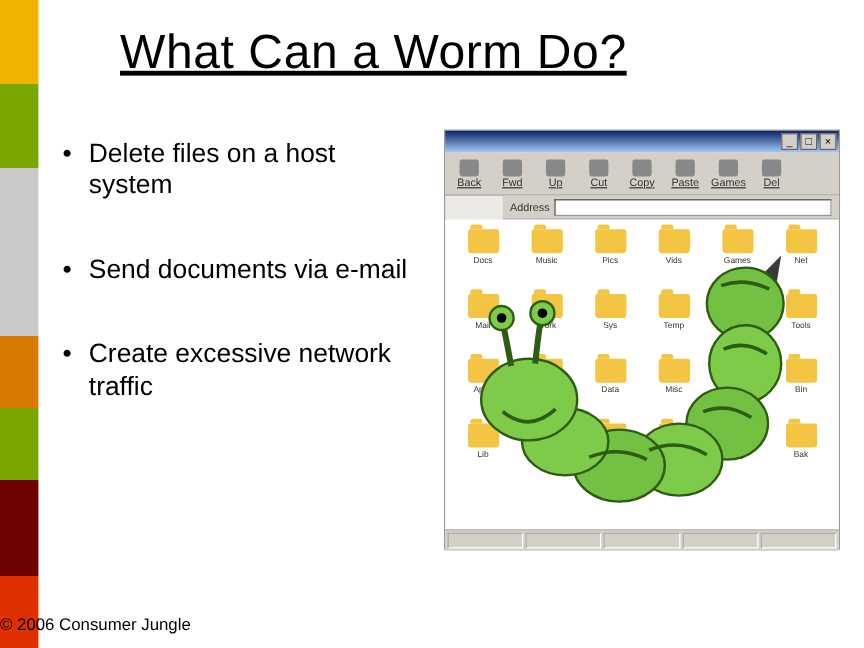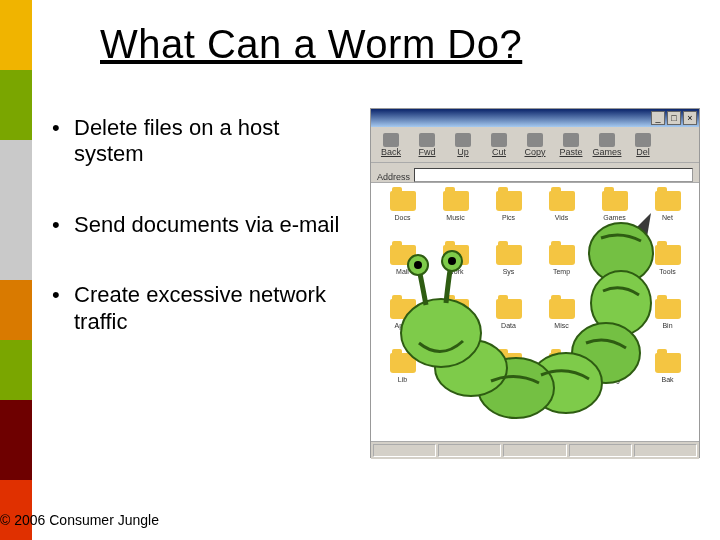--- a/index.html
+++ b/index.html
@@ -109,25 +109,26 @@
   .tb-ico .shape {
     width: 16px; height: 14px;
     background: #888;
     border-radius: 2px;
   }
   .win-addr {
     height: 20px;
     background: #d4d0c8;
     border-bottom: 1px solid #aaa;
     display: flex;
-    align-items: flex-end;
+    align-items: center;
     padding: 0 6px;
     font-size: 9px;
     color: #333;
     gap: 4px;
+    margin-left: 48px;
   }
   .win-addr .addrbox {
     flex: 1;
     height: 14px;
     background: #fff;
     border: 1px inset #999;
   }
   .folders {
     position: relative;
     height: 258px;

